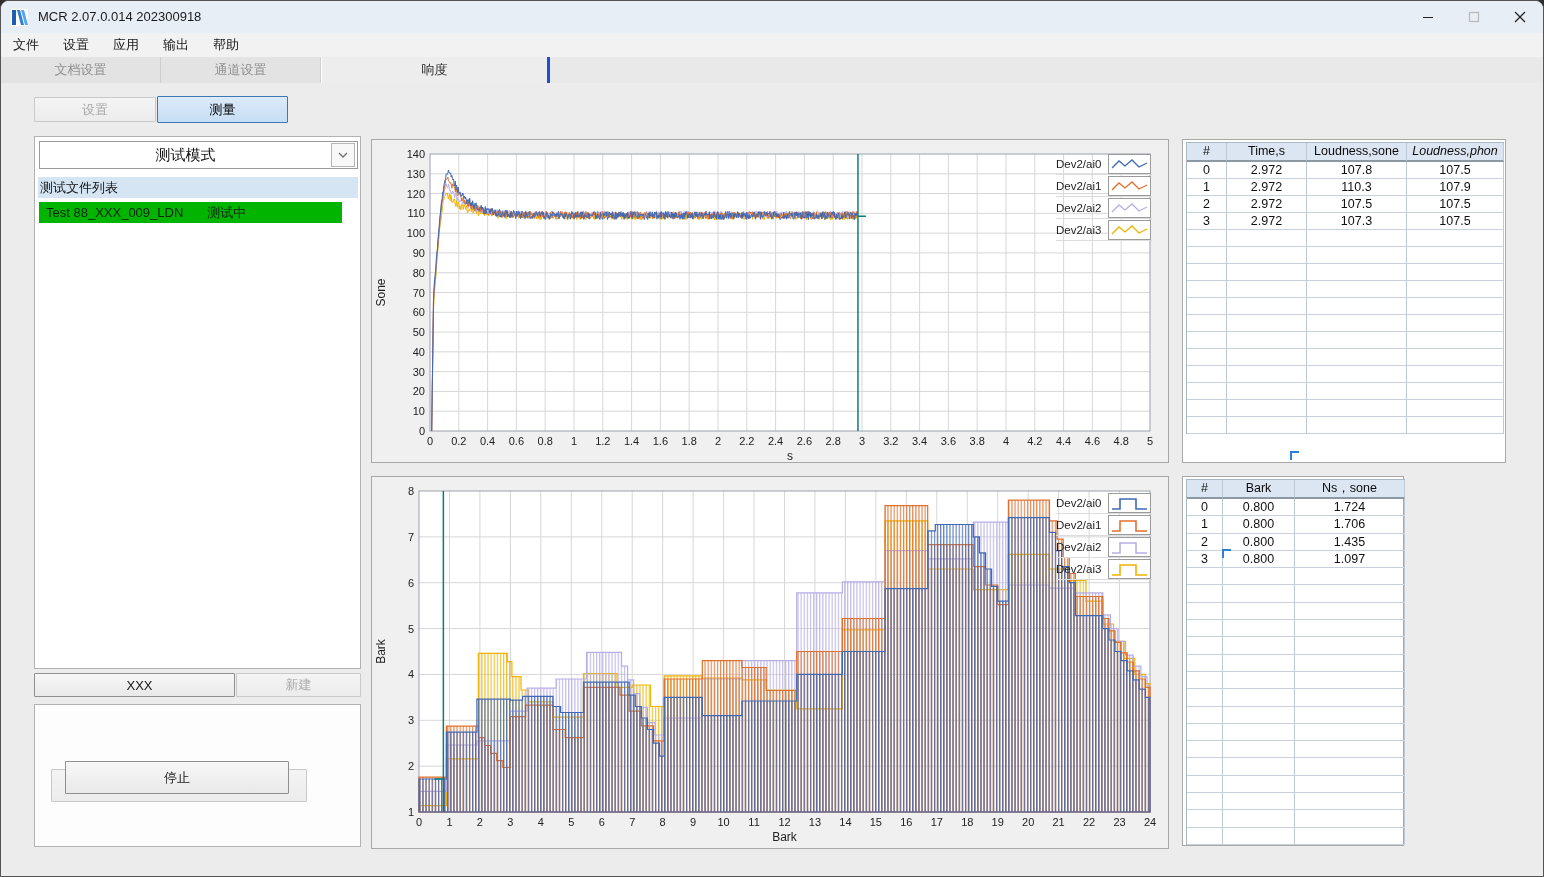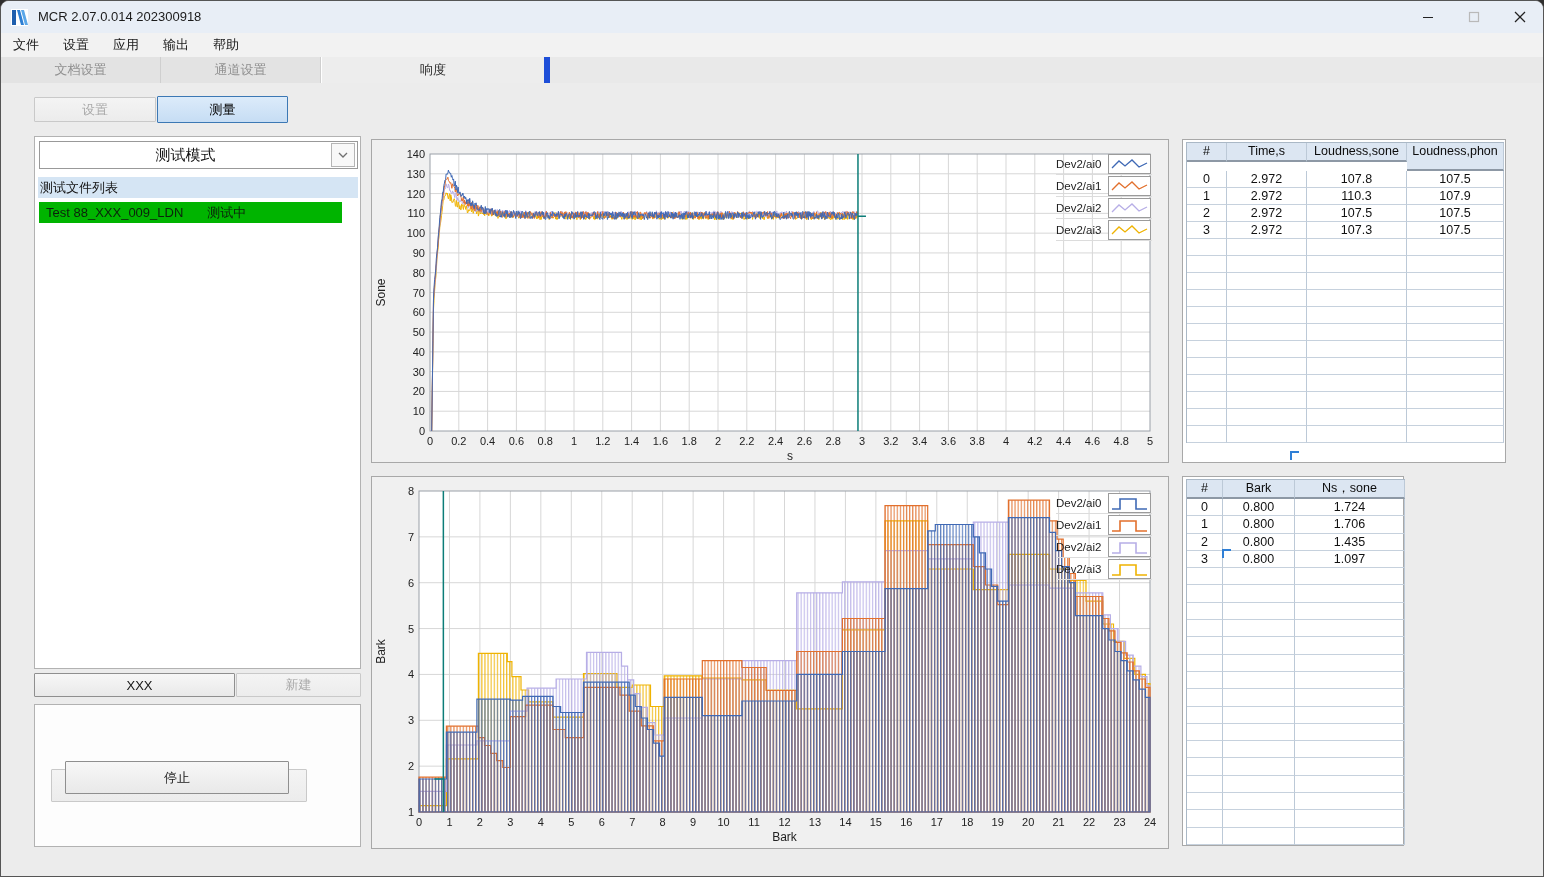--- a/index.html
+++ b/index.html
@@ -12,21 +12,21 @@
   .win-controls{position:absolute;right:0;top:0;height:32px;display:flex;}
   .win-btn{width:46px;height:32px;display:flex;align-items:center;justify-content:center;font-size:13px;color:#222;}
   .win-btn svg{display:block;}
   
   .menubar{position:absolute;left:0;top:32px;width:100%;height:24px;background:#f2f2f2;display:flex;align-items:stretch;}
   .menu-item{padding:0 12px;line-height:24px;font-size:13px;color:#1a1a1a;}
   
   .tabstrip{position:absolute;left:0;top:56px;width:100%;height:26px;background:#e9e9e9;display:flex;}
   .tab{height:26px;line-height:25px;text-align:center;font-size:13px;box-sizing:border-box;}
   .tab.inactive{background:#e3e3e3;color:#909090;border-right:1px solid #cfcfcf;}
-  .tab.active{background:#ededed;color:#2c2c2c;border-right:6px solid #1d4ed8;border-left:1px solid #ffffff;}
+  .tab.active{background:#ededed;color:#2c2c2c;border-right:3px solid #1d4ed8;border-left:1px solid #ffffff;}
   .content{position:absolute;left:0;top:82px;width:1544px;height:795px;background:#ececec;}
   
   .btn{position:absolute;box-sizing:border-box;text-align:center;font-size:13px;
        background:linear-gradient(#f7f7f7,#e9e9e9);border:1px solid #8f8f8f;color:#151515;
        display:flex;align-items:center;justify-content:center;border-radius:1px;}
   .btn.disabled{border-color:#c9c9c9;color:#a9a9a9;background:linear-gradient(#f4f4f4,#ececec);}
   .btn.primary{border:1px solid #3c78b4;background:linear-gradient(#dcebfa,#c6ddf4);color:#000;}
   
   .file-panel{position:absolute;left:33px;top:53px;width:327px;height:533px;background:#fff;border:1px solid #b2b2b2;box-sizing:border-box;}
   .dropdown{position:absolute;left:4px;top:4px;width:319px;height:28px;border:1px solid #999;background:#fff;box-sizing:border-box;display:flex;align-items:center;}
@@ -382,21 +382,21 @@
           </div>
         </div>
     </div>
 
     <div class="table-panel" style="left:1181px;top:56px;width:324px;height:324px;">
       <div class="grid-table" id="table1">
           <div class="g-row g-head">
             <div class="g-cell" style="width: 40px; height: 19px; line-height: 17px;">#</div>
             <div class="g-cell" style="width: 80px; height: 19px; line-height: 17px;">Time,s</div>
             <div class="g-cell" style="width: 100px; height: 19px; line-height: 17px;">Loudness,sone</div>
-            <div class="g-cell" style="width: 97px; height: 28px; line-height: 17px;">Loudness,phon</div>
+            <div class="g-cell" style="width: 97px; height: 19px; line-height: 17px; font-style: italic;">Loudness,phon</div>
           </div>
           <div class="g-row">
             <div class="g-cell" style="width: 40px; height: 17px; line-height: 16px;">0</div>
             <div class="g-cell" style="width: 80px; height: 17px; line-height: 16px;">2.972</div>
             <div class="g-cell" style="width: 100px; height: 17px; line-height: 16px;">107.8</div>
             <div class="g-cell" style="width: 97px; height: 17px; line-height: 16px;">107.5</div>
           </div>
           <div class="g-row">
             <div class="g-cell" style="width: 40px; height: 17px; line-height: 16px;">1</div>
             <div class="g-cell" style="width: 80px; height: 17px; line-height: 16px;">2.972</div>

